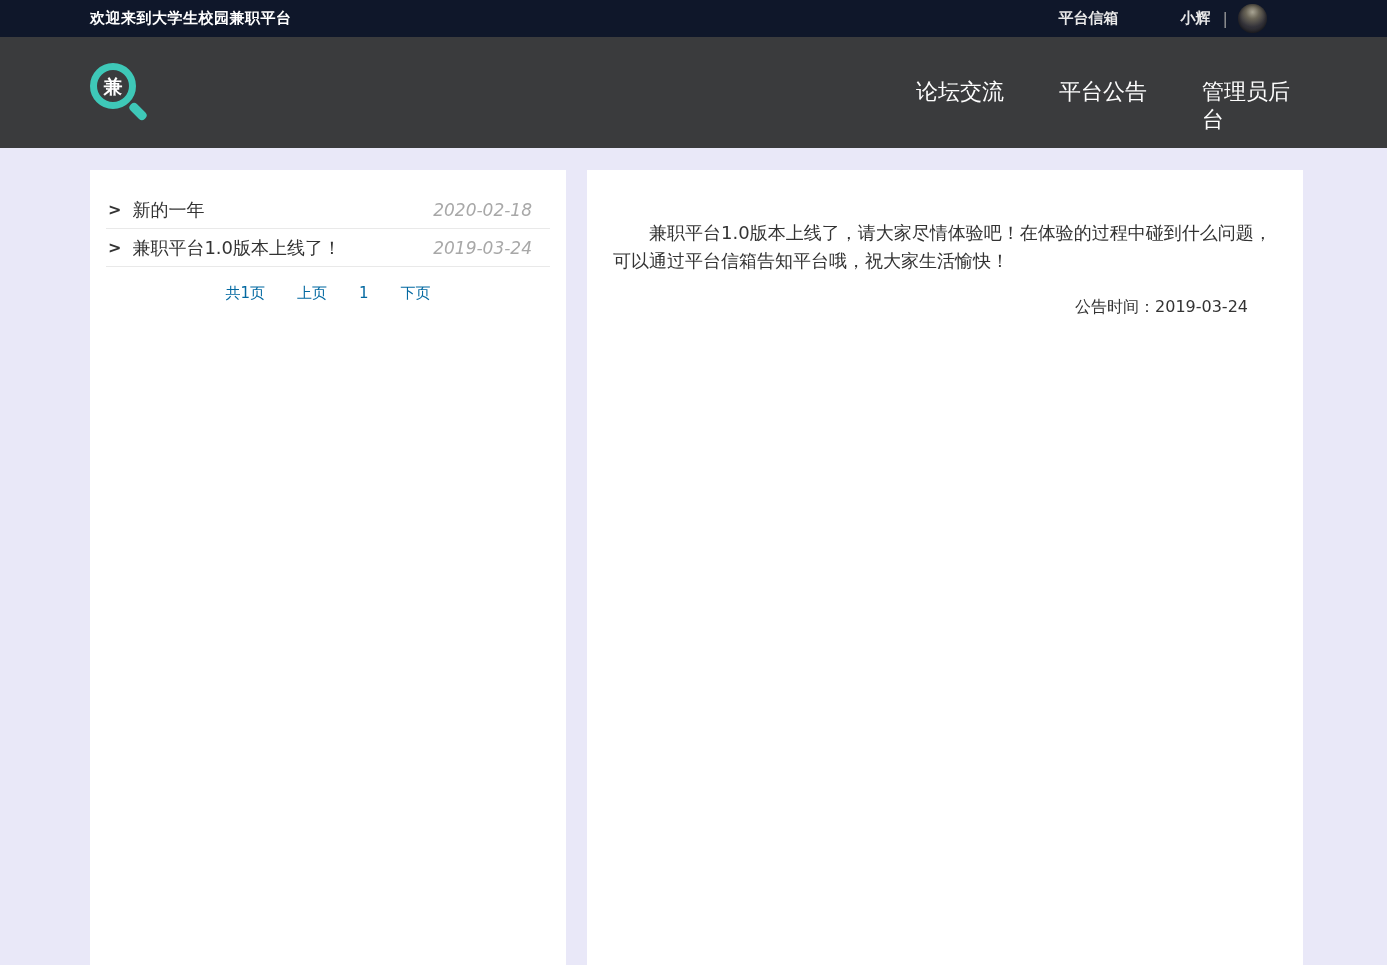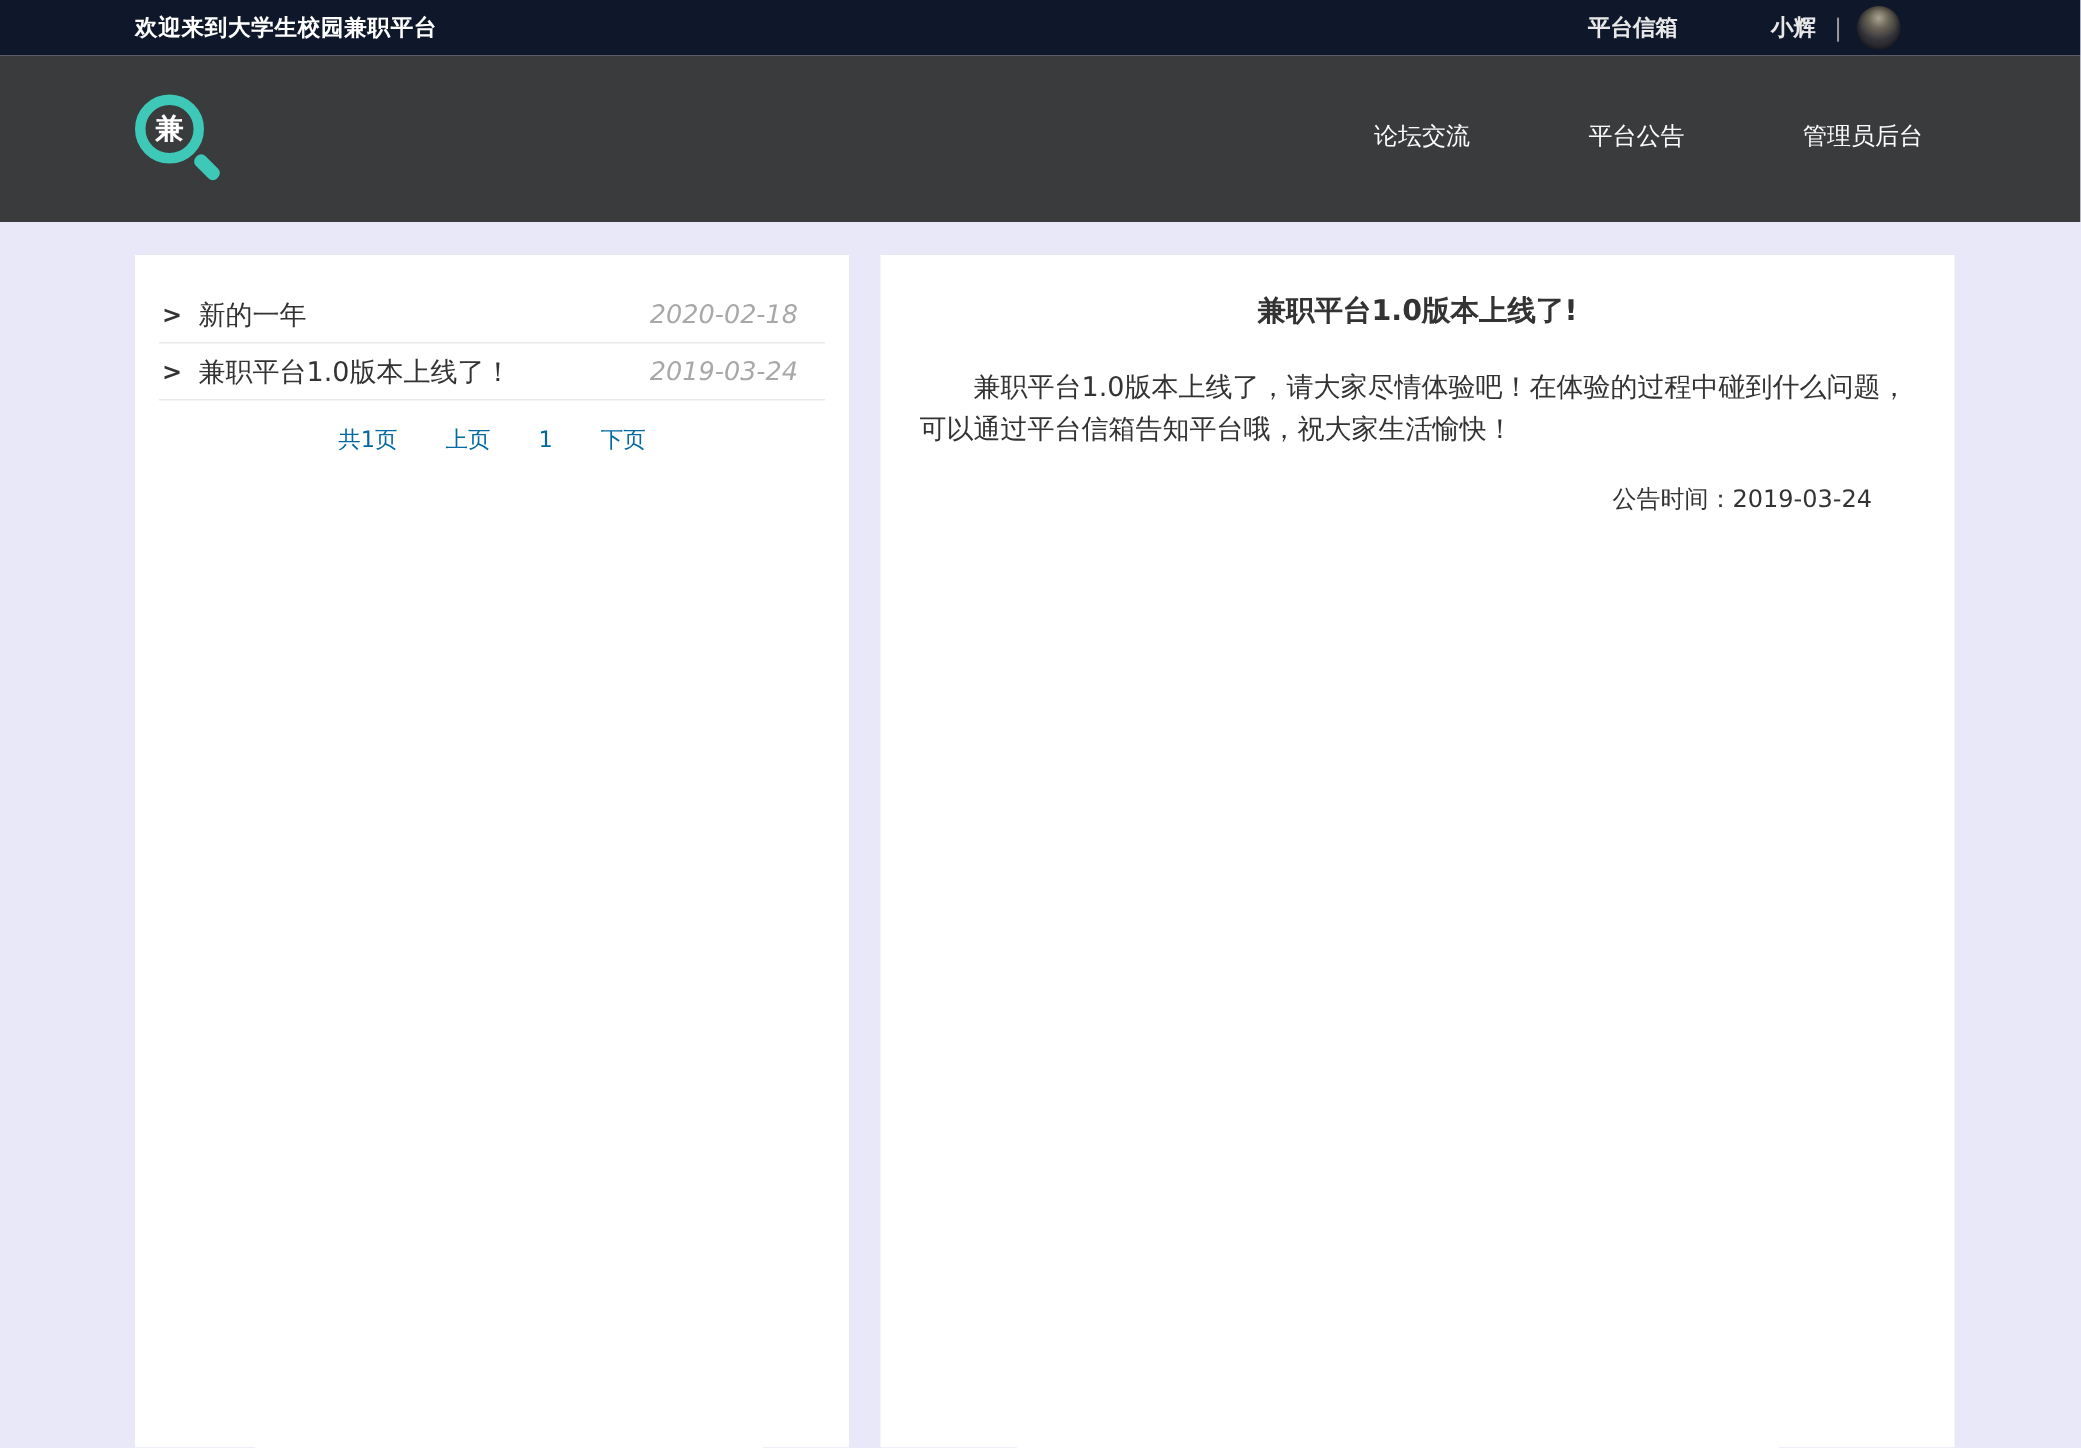--- a/index.html
+++ b/index.html
@@ -97,24 +97,23 @@
     margin-left: auto;
     margin-top: 41px;
     display: flex;
     align-items: flex-start;
   }
   .nav-item {
     display: inline-block;
     width: 95px;
     margin-left: 48px;
     color: #fdfdfd;
-    font-size: 16px;
+    font-size: 22px;
     line-height: 28px;
     font-weight: 500;
-    font-family: Liberation Serif, serif;
   }
   .nav-item:first-child { margin-left: 0; }
 
   
   .main {
     display: flex;
     gap: 21px;
     padding: 22px 84px 0 90px;
     min-height: calc(100vh - 148px);
     align-items: stretch;
@@ -231,20 +230,19 @@
     </div>
     <div class="pagination">
       <span>共1页</span>
       <a>上页</a>
       <a>1</a>
       <a>下页</a>
     </div>
   </section>
 
   <section class="panel detail-panel">
-    <h2 class="detail-title">兼职平台1.0版本上线了!</h2>
     <p class="detail-body">兼职平台1.0版本上线了，请大家尽情体验吧！在体验的过程中碰到什么问题，可以通过平台信箱告知平台哦，祝大家生活愉快！</p>
     <div class="detail-time">
       <span>公告时间：</span><span>2019-03-24</span>
     </div>
   </section>
 
 </div>
 
 </body></html>

